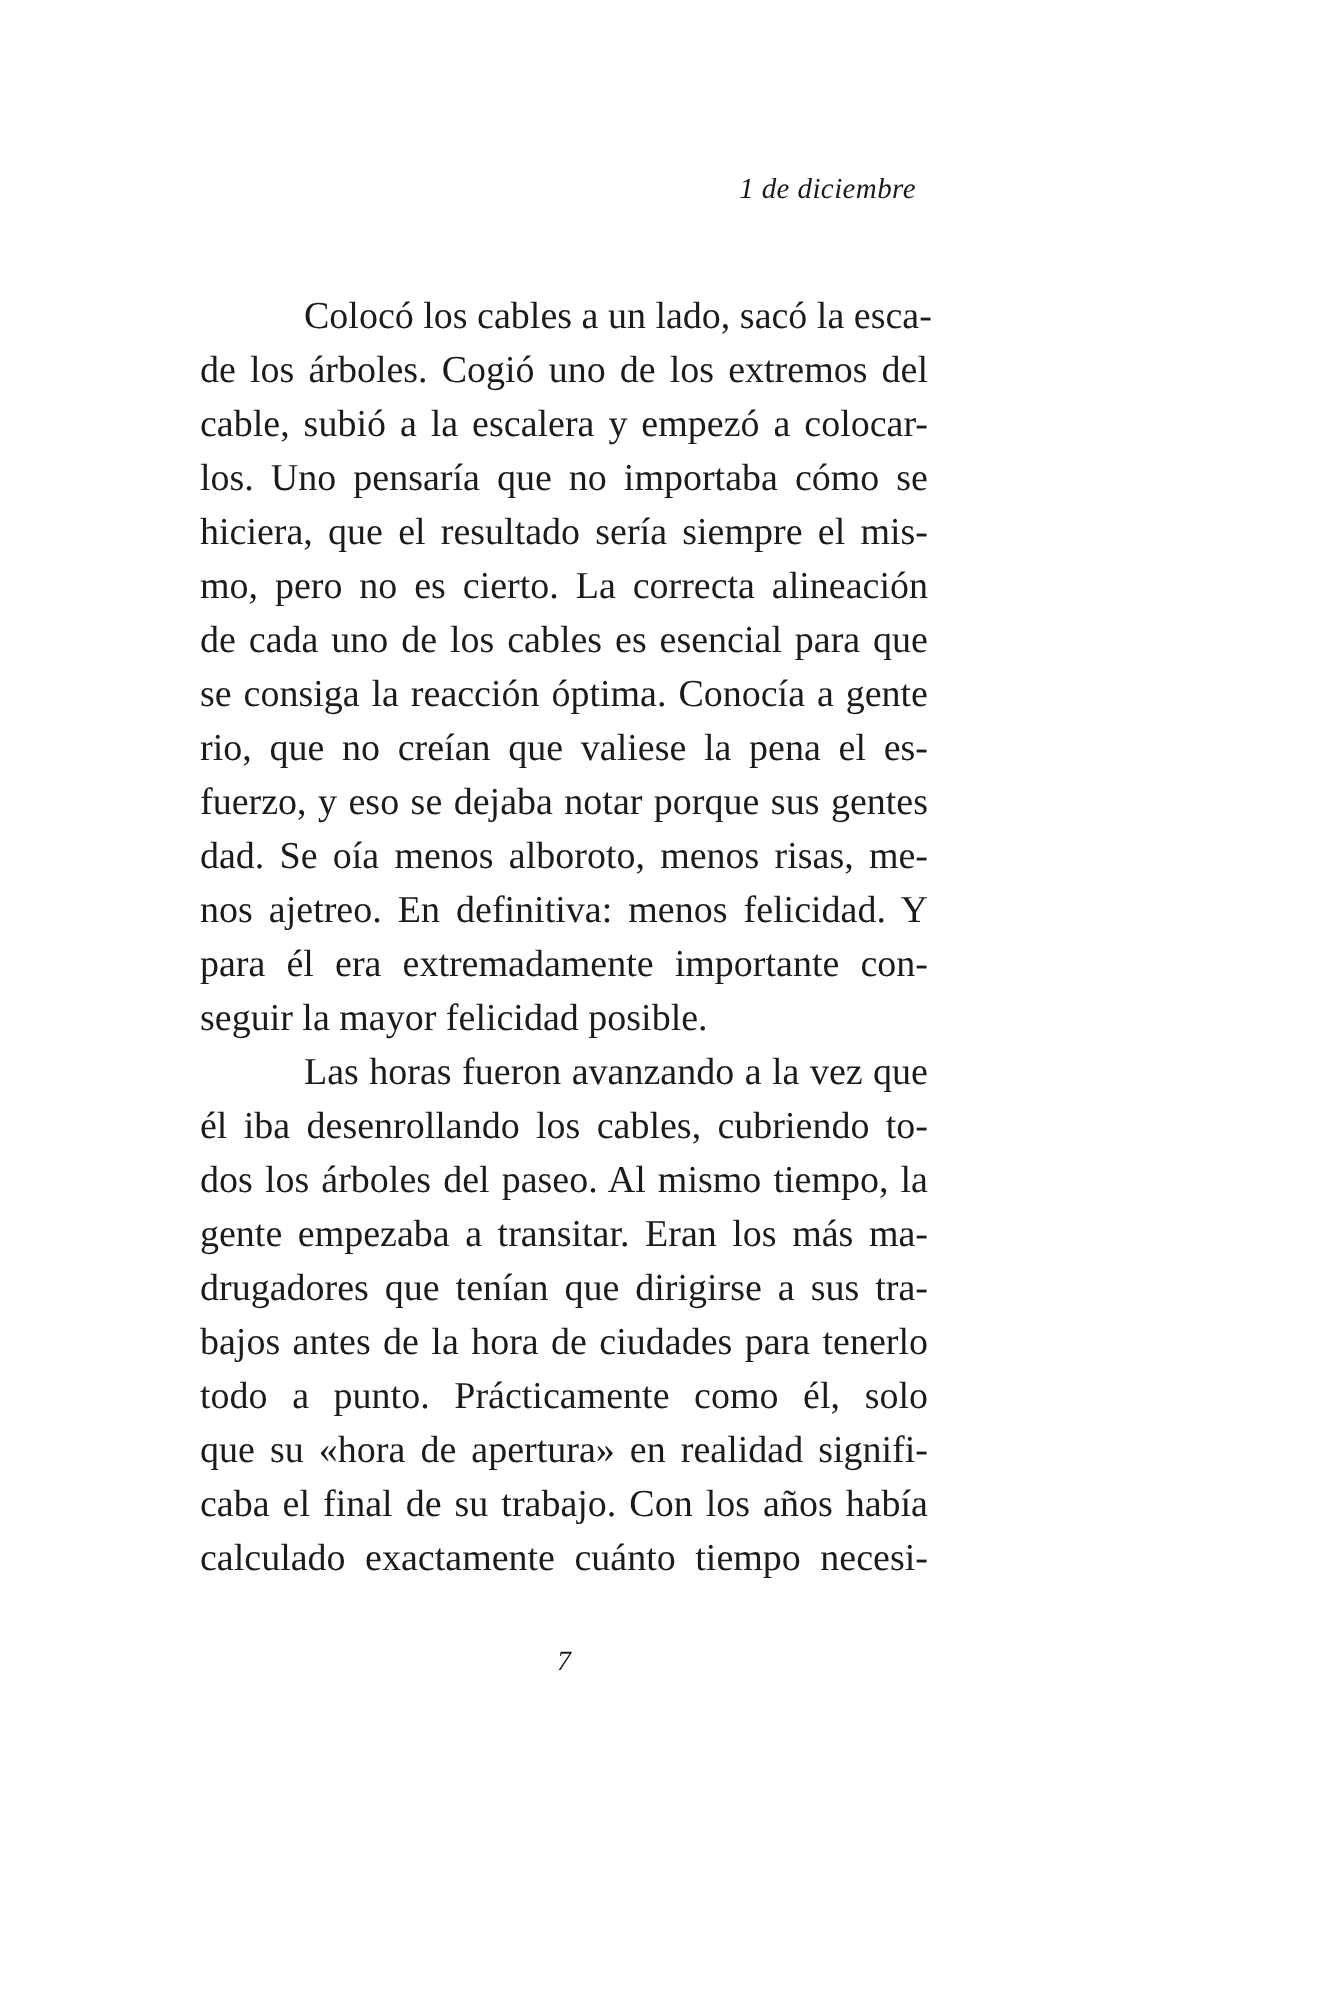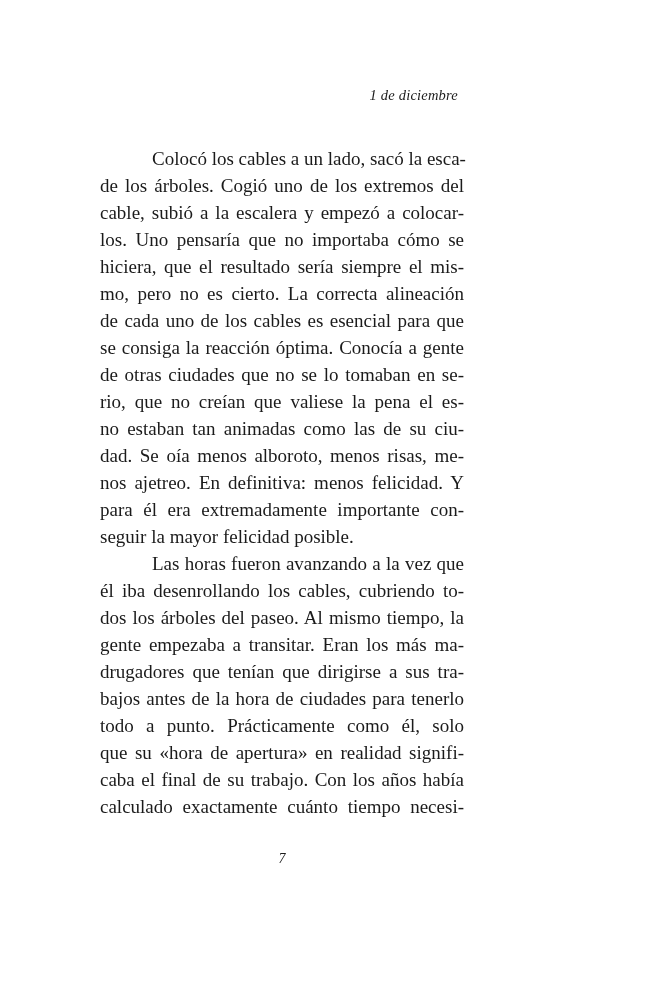--- a/index.html
+++ b/index.html
@@ -66,23 +66,22 @@
     <div class="body-text">
         <div class="paragraph">
           <div class="line indent">Colocó los cables a un lado, sacó la esca-</div>
           <div class="line">de los árboles. Cogió uno de los extremos del</div>
           <div class="line">cable, subió a la escalera y empezó a colocar-</div>
           <div class="line">los. Uno pensaría que no importaba cómo se</div>
           <div class="line">hiciera, que el resultado sería siempre el mis-</div>
           <div class="line">mo, pero no es cierto. La correcta alineación</div>
           <div class="line">de cada uno de los cables es esencial para que</div>
           <div class="line">se consiga la reacción óptima. Conocía a gente</div>
-          <div class="line">de otras ciudades que no se lo tomaban en se-</div>
           <div class="line">rio, que no creían que valiese la pena el es-</div>
-          <div class="line">no estaban tan animadas como las de su ciu-</div>
+          <div class="line">fuerzo, y eso se dejaba notar porque sus gentes</div>
           <div class="line">dad. Se oía menos alboroto, menos risas, me-</div>
           <div class="line">nos ajetreo. En definitiva: menos felicidad. Y</div>
           <div class="line">para él era extremadamente importante con-</div>
           <div class="line flush">seguir la mayor felicidad posible.</div>
         </div>
         <div class="paragraph">
           <div class="line indent">Las horas fueron avanzando a la vez que</div>
           <div class="line">él iba desenrollando los cables, cubriendo to-</div>
           <div class="line">dos los árboles del paseo. Al mismo tiempo, la</div>
           <div class="line">gente empezaba a transitar. Eran los más ma-</div>

